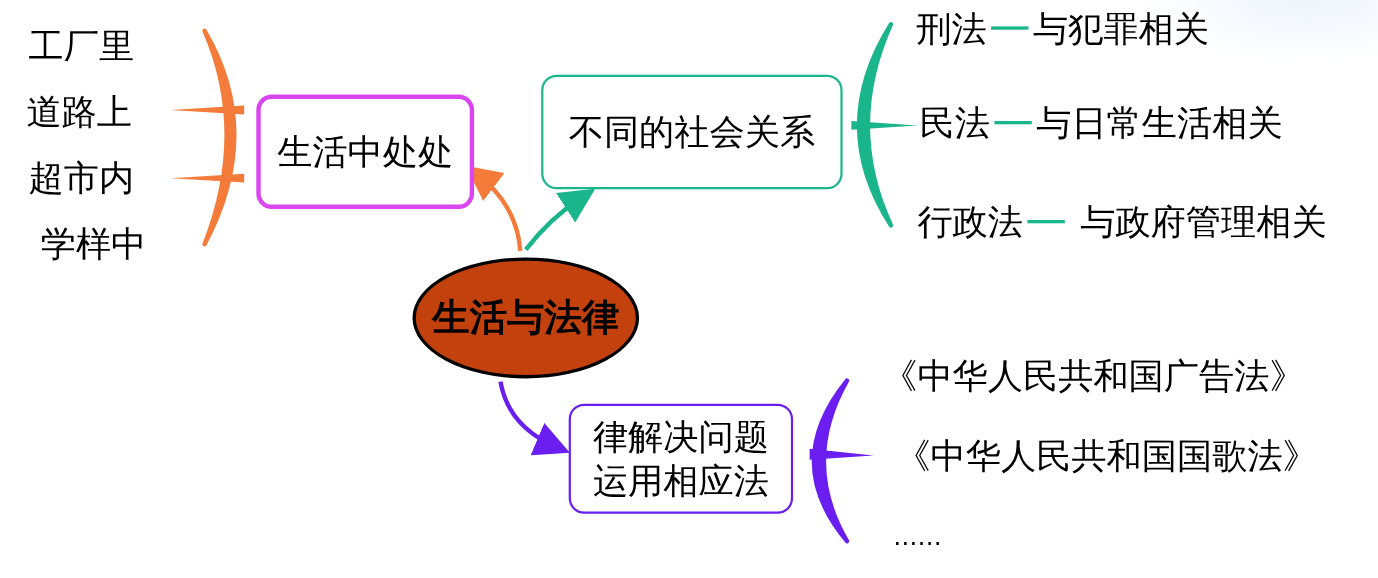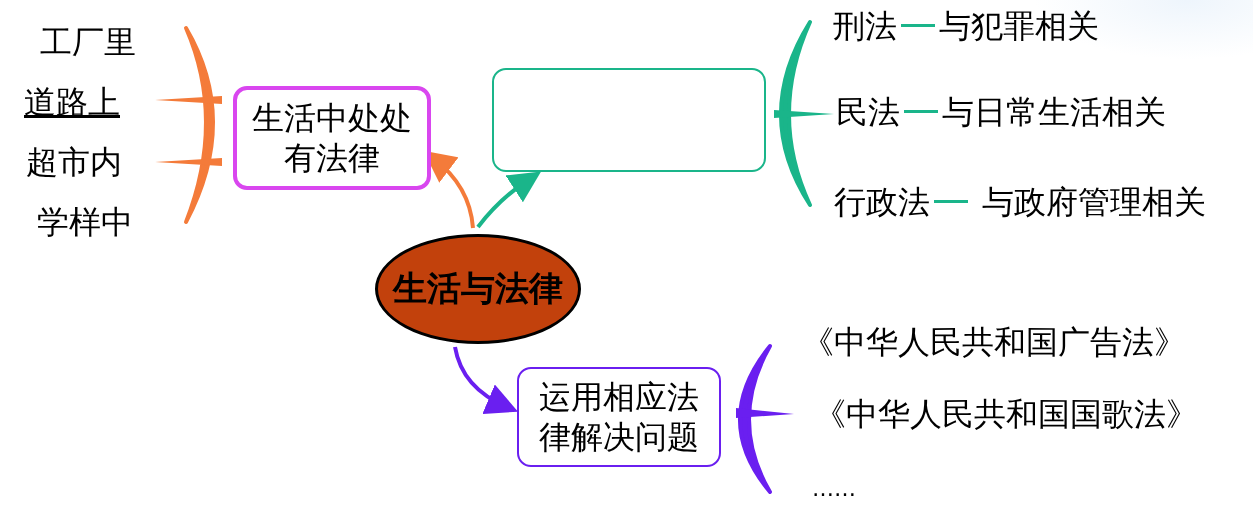--- a/index.html
+++ b/index.html
@@ -64,47 +64,47 @@
   <g fill="#6a1ff0">
     <path d="M770,346 Q710,420 770,492 Q728,420 770,346 z" stroke="#6a1ff0" stroke-width="4" stroke-linejoin="round"></path>
     <path d="M736,408 L794,414 L736,418 z"></path>
   </g>
 
   <path d="M473,228 Q470,186 433,158" fill="none" stroke="#f47b3a" stroke-width="4" marker-end="url(#arrOrange)"></path>
   <path d="M478,227 Q500,198 531,178" fill="none" stroke="#1ab58a" stroke-width="4" marker-end="url(#arrGreen)"></path>
   <path d="M455,347 Q462,388 507,407" fill="none" stroke="#6a1ff0" stroke-width="4" marker-end="url(#arrPurple)"></path>
 </svg>
 
-<div class="t" style="left:40px; top:26px;">工厂里</div>
-<div class="t" style="left:24px; top:86px;text-decoration:underline;">道路上</div>
+<div class="t" style="left:26px; top:26px;">工厂里</div>
+<div class="t" style="left:24px; top:86px;">道路上</div>
 <div class="t" style="left:26px; top:146px;">超市内</div>
 <div class="t" style="left:22px; top:206px;margin-left:15px;">学样中</div>
 
 <div class="box box-orange">
   <span>生活中处处</span>
-  <span>有法律</span>
 </div>
 
 <div class="box box-green">
+  <span>不同的社会关系</span>
 </div>
 
 <div class="t" style="left:833px; top:10px;">
   <span>刑法</span><span class="dash" style="width:34px;"></span><span>与犯罪相关</span>
 </div>
 <div class="t" style="left:836px; top:96px;">
   <span>民法</span><span class="dash" style="width:34px;"></span><span>与日常生活相关</span>
 </div>
 <div class="t" style="left:834px; top:186px;">
   <span>行政法</span><span class="dash" style="width:34px; margin-right:14px;"></span><span>与政府管理相关</span>
 </div>
 
 <div class="center">
   <span>生活与法律</span>
 </div>
 
 <div class="box box-purple">
+  <span>律解决问题</span>
   <span>运用相应法</span>
-  <span>律解决问题</span>
 </div>
 
 <div class="t" style="left:802px; top:326px;">《中华人民共和国广告法》</div>
 <div class="t" style="left:798px; top:398px;margin-left:16px;">《中华人民共和国国歌法》</div>
 <div class="t" style="left:812px; top:478px; font-size:22px;">……</div>
 
 </body></html>

